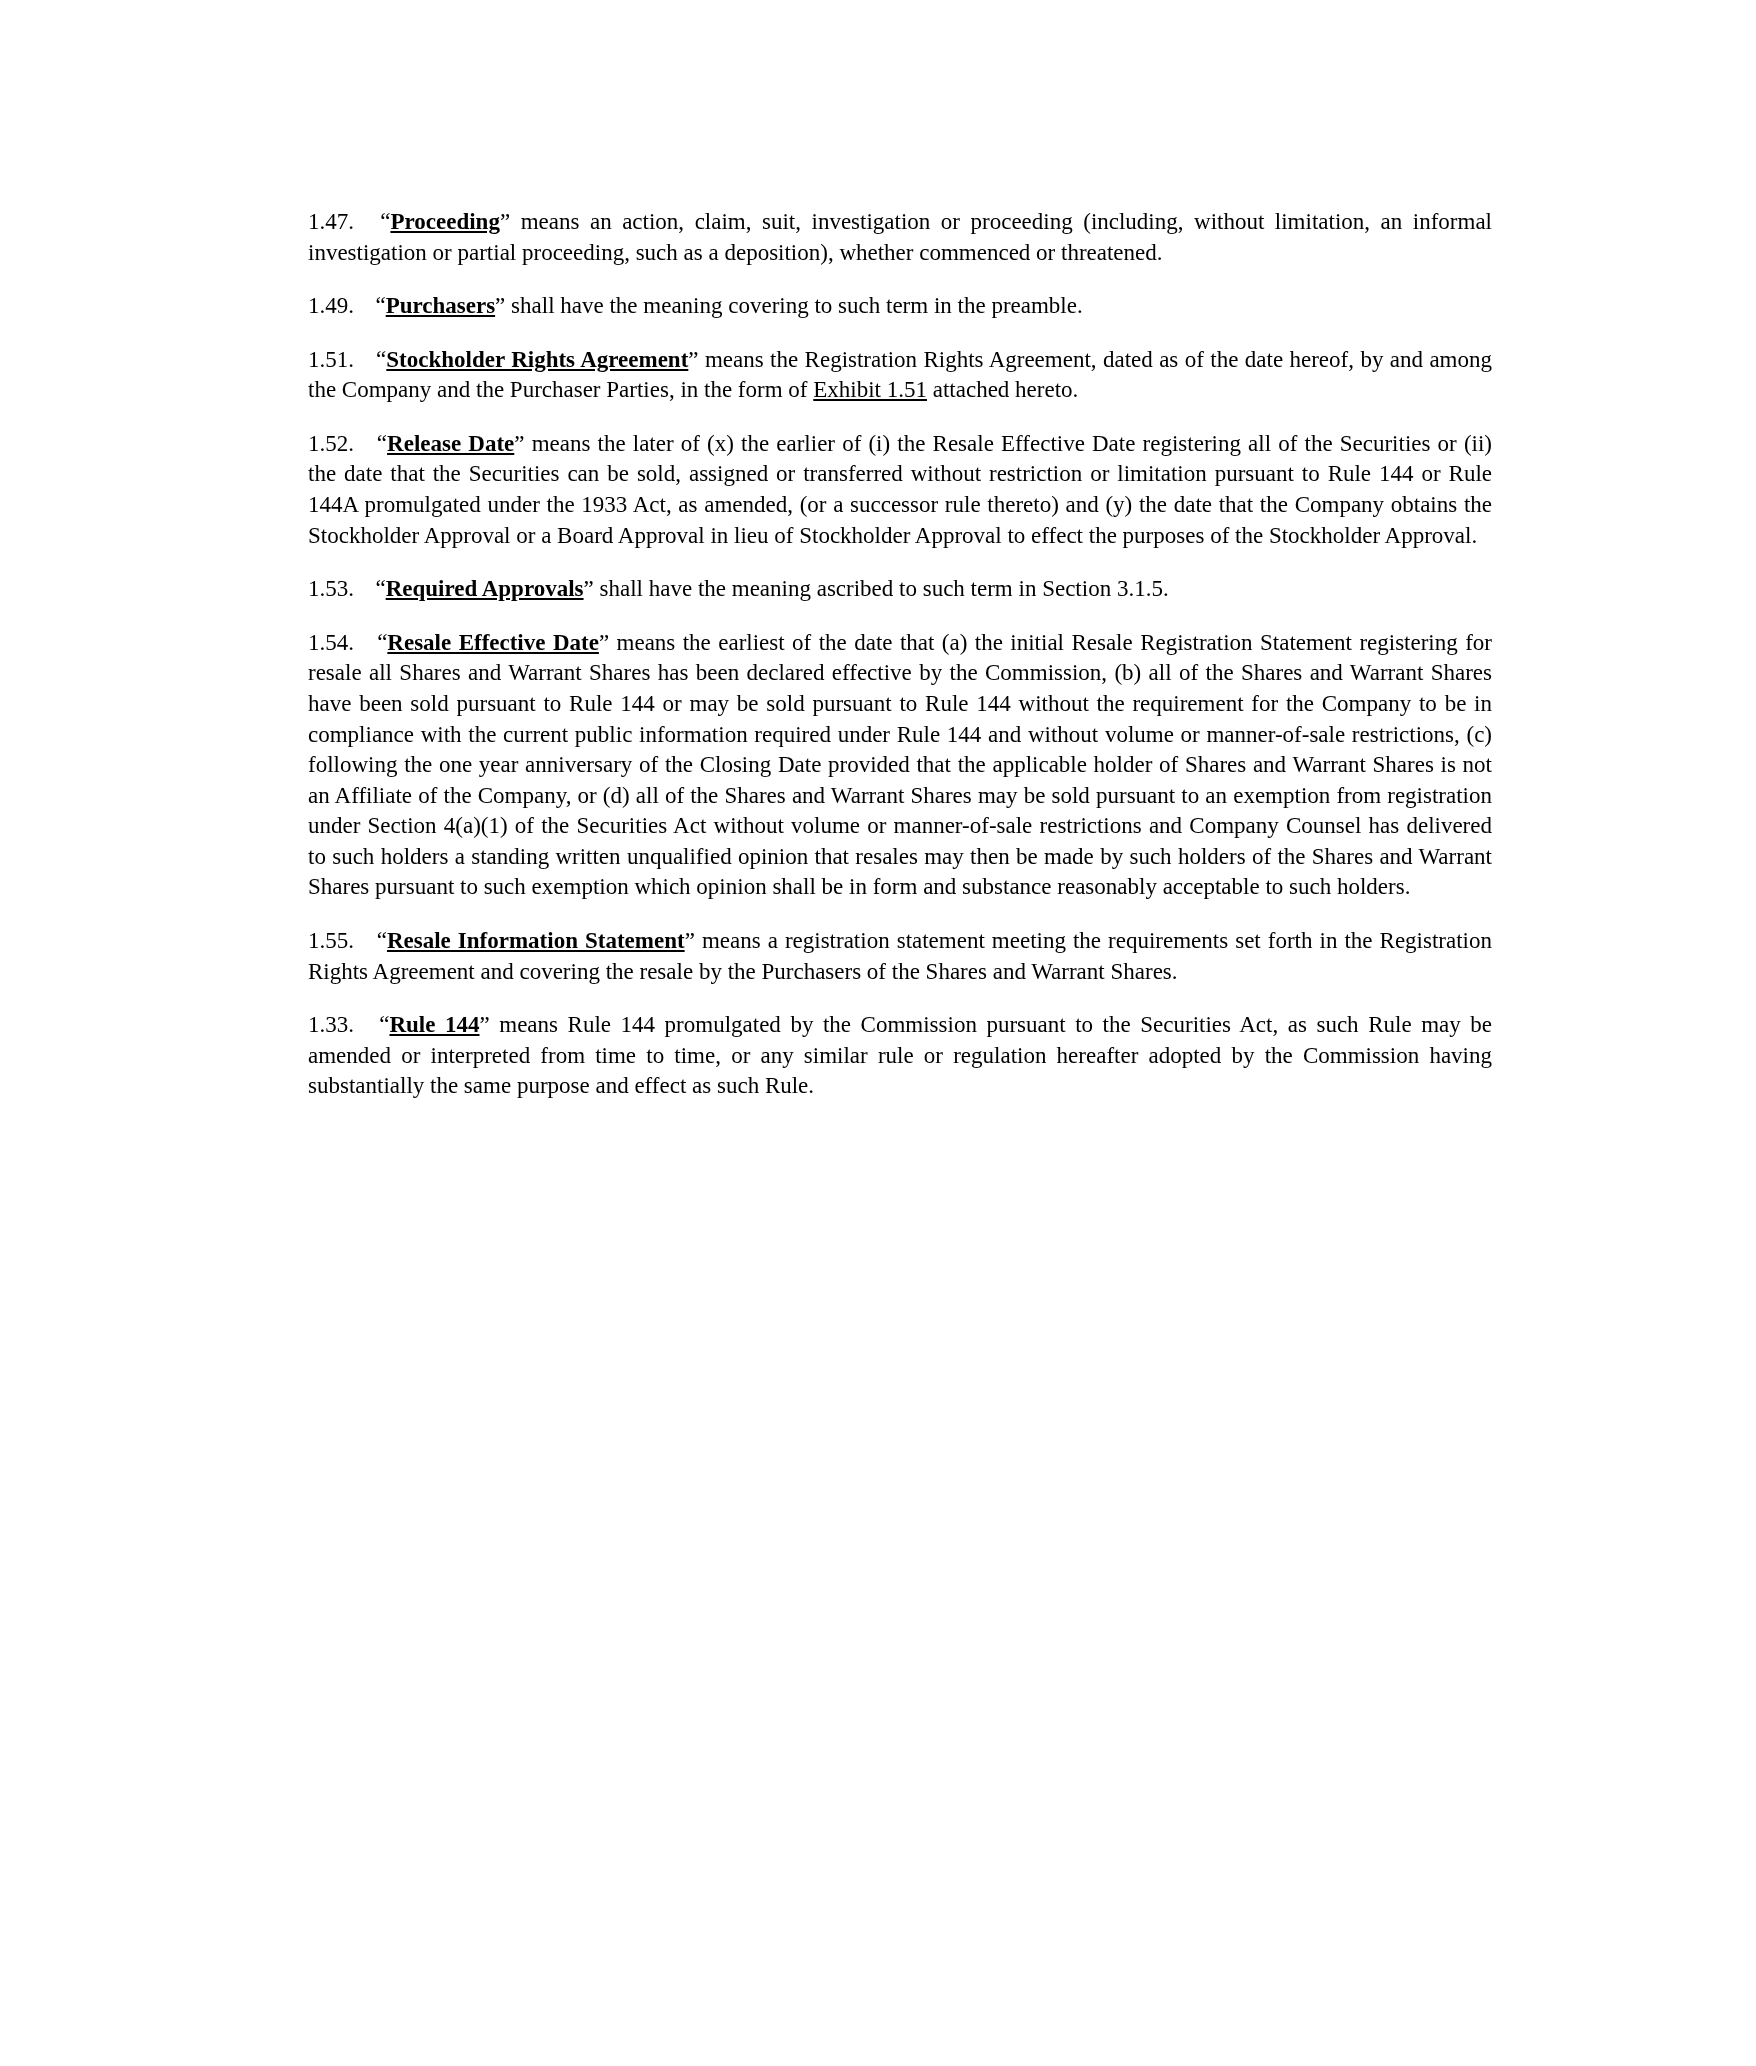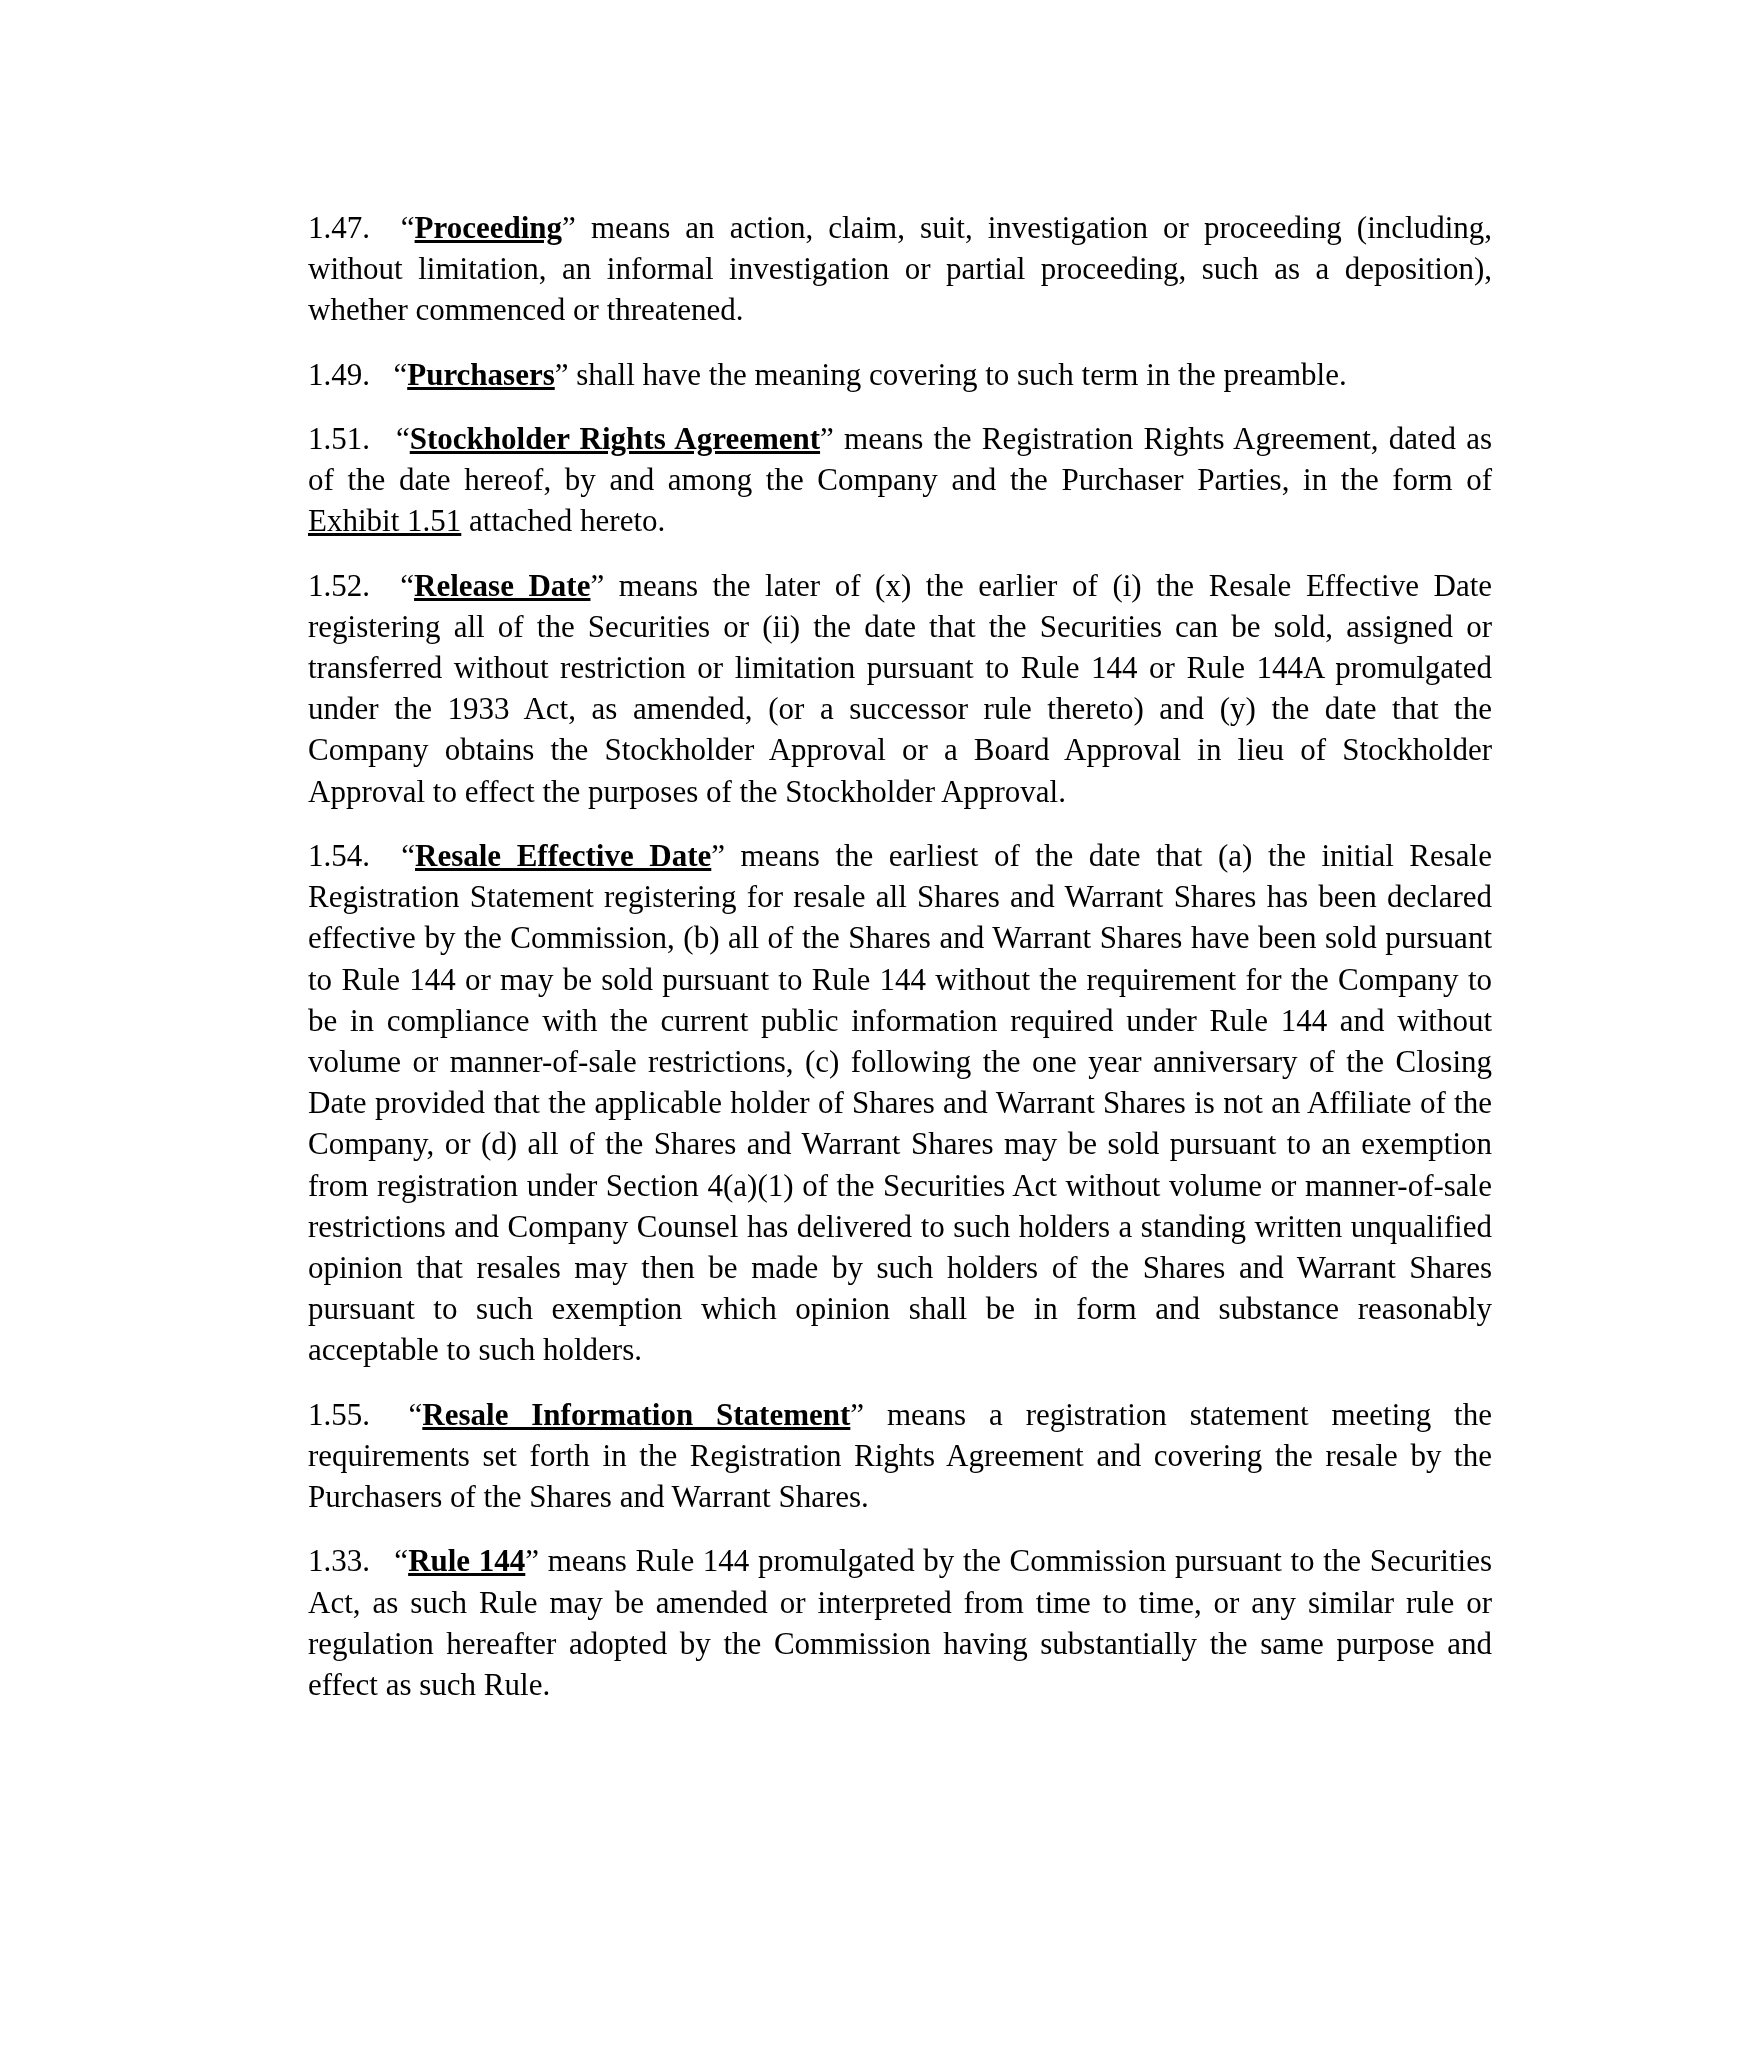--- a/index.html
+++ b/index.html
@@ -13,21 +13,21 @@
   }
   .page {
     width: 1756px;
     height: 2273px;
     position: relative;
     background: #ffffff;
     box-sizing: border-box;
     padding: 207px 264px 0 308px;
   }
   .doc-body {
-    font-size: 31px;
+    font-size: 23px;
     line-height: 1.33;
     text-align: justify;
   }
   .clause {
     margin: 0 0 23px 0;
     text-indent: 0;
   }
   .clause .num {
     margin-right: 15.7px;
   }
@@ -62,20 +62,24 @@
     <p class="clause">
       <span class="num">1.51.</span>
       <span>“</span><span class="term">Stockholder Rights Agreement</span><span>”</span><span> means the Registration Rights Agreement, dated as of the date hereof, by and among the Company and the Purchaser Parties, in the form of </span><span class="exhibit">Exhibit 1.51</span><span> attached hereto.</span>
     </p>
 
     <p class="clause">
       <span class="num">1.52.</span>
       <span>“</span><span class="term">Release Date</span><span>”</span><span> means the later of (x) the earlier of (i) the Resale Effective Date registering all of the Securities or (ii) the date that the Securities can be sold, assigned or transferred without restriction or limitation pursuant to Rule 144 or Rule 144A promulgated under the 1933 Act, as amended, (or a successor rule thereto) and (y) the date that the Company obtains the Stockholder Approval or a Board Approval in lieu of Stockholder Approval to effect the purposes of the Stockholder Approval.</span>
     </p>
 
+    <p class="clause">
+      <span class="num">1.53.</span>
+      <span>“</span><span class="term">Required Approvals</span><span>”</span><span> shall have the meaning ascribed to such term in Section 3.1.5.</span>
+    </p>
 
     <p class="clause">
       <span class="num">1.54.</span>
       <span>“</span><span class="term">Resale Effective Date</span><span>”</span><span> means the earliest of the date that (a) the initial Resale Registration Statement registering for resale all Shares and Warrant Shares has been declared effective by the Commission, (b) all of the Shares and Warrant Shares have been sold pursuant to Rule 144 or may be sold pursuant to Rule 144 without the requirement for the Company to be in compliance with the current public information required under Rule 144 and without volume or manner-of-sale restrictions, (c) following the one year anniversary of the Closing Date provided that the applicable holder of Shares and Warrant Shares is not an Affiliate of the Company, or (d) all of the Shares and Warrant Shares may be sold pursuant to an exemption from registration under Section 4(a)(1) of the Securities Act without volume or manner-of-sale restrictions and Company Counsel has delivered to such holders a standing written unqualified opinion that resales may then be made by such holders of the Shares and Warrant Shares pursuant to such exemption which opinion shall be in form and substance reasonably acceptable to such holders.</span>
     </p>
 
     <p class="clause">
       <span class="num">1.55.</span>
       <span>“</span><span class="term">Resale Information Statement</span><span>”</span><span> means a registration statement meeting the requirements set forth in the Registration Rights Agreement and covering the resale by the Purchasers of the Shares and Warrant Shares.</span>
     </p>

